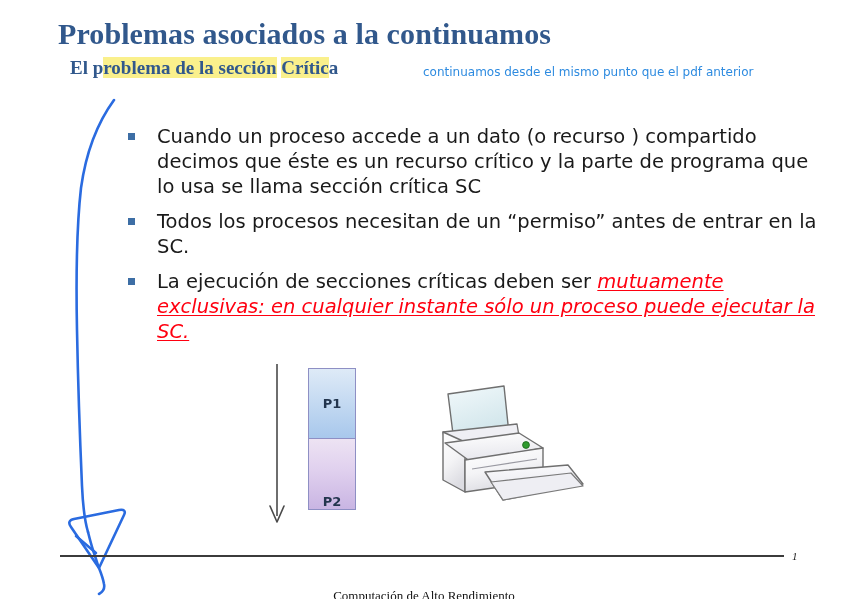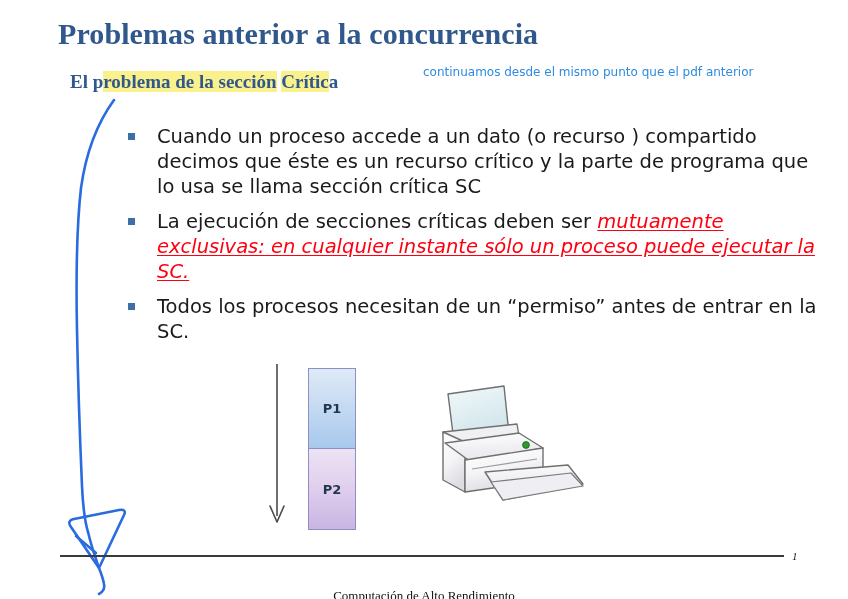--- a/index.html
+++ b/index.html
@@ -35,21 +35,21 @@
     line-height: 34px;
     color: #31588C;
     letter-spacing: 0.1px;
     white-space: nowrap;
   }
 
   
   .subtitle {
     position: absolute;
     left: 70px;
-    top: 70px;
+    top: 56px;
     font-family: "Liberation Serif", "DejaVu Serif", serif;
     font-weight: bold;
     font-size: 19px;
     line-height: 23px;
     color: #31588C;
     white-space: nowrap;
   }
   .subtitle .hl {
     background: #FAF08C;
   }
@@ -108,38 +108,39 @@
   }
   .down-arrow {
     position: absolute;
     left: 0; top: 0;
   }
   .proc-stack {
     position: absolute;
     left: 53px;
     top: 8px;
     width: 48px;
-    height: 162px;
+    height: 142px;
     border: 1px solid #8E8FC4;
     box-sizing: border-box;
   }
   .proc-cell {
     position: relative;
     height: 50%;
     box-sizing: border-box;
     display: flex;
     align-items: center;
     justify-content: center;
   }
   .proc-cell.p1 {
     background: linear-gradient(to bottom, #DEEAF7 0%, #C6DBF2 45%, #A8C8EC 100%);
     border-bottom: 1px solid #8E8FC4;
   }
   .proc-cell.p2 {
     background: linear-gradient(to bottom, #EDE3F3 0%, #E0D0EE 45%, #C9B5E3 100%);
+    align-items: flex-end;
   }
   .proc-label {
     font-family: "DejaVu Sans", sans-serif;
     font-size: 13px;
     font-weight: bold;
     color: #23354E;
   }
 
   
   .printer {
@@ -183,41 +184,41 @@
     font-style: italic;
     font-size: 11px;
     color: #222222;
   }
 </style>
 </head>
 <body>
 
 <div class="slide">
 
-  <div class="slide-title">Problemas anterior a la concurrencia</div>
+  <div class="slide-title">Problemas asociados a la continuamos</div>
 
   <div class="subtitle"><span>El p</span><span class="hl">roblema de la sección</span><span> </span><span class="hl">Crític</span><span>a</span></div>
 
   <div class="note">continuamos desde el mismo punto que el pdf anterior</div>
 
   <div class="bullets">
 
     <div class="bullet-row">
       <span class="bullet-marker"></span>
       <span class="bullet-text">Cuando un proceso accede a un dato (o recurso ) compartido decimos que éste es un recurso crítico y la parte de programa que lo usa se llama sección crítica SC</span>
     </div>
 
     <div class="bullet-row">
       <span class="bullet-marker"></span>
-      <span class="bullet-text"><span>La ejecución de secciones críticas deben ser </span><span class="red-em">mutuamente exclusivas: en cualquier instante sólo un proceso puede ejecutar la SC.</span></span>
+      <span class="bullet-text">Todos los procesos necesitan de un “permiso” antes de entrar en la SC.</span>
     </div>
 
     <div class="bullet-row">
       <span class="bullet-marker"></span>
-      <span class="bullet-text">Todos los procesos necesitan de un “permiso” antes de entrar en la SC.</span>
+      <span class="bullet-text"><span>La ejecución de secciones críticas deben ser </span><span class="red-em">mutuamente exclusivas: en cualquier instante sólo un proceso puede ejecutar la SC.</span></span>
     </div>
 
   </div>
 
   <div class="diagram">
 
     <svg class="down-arrow" width="40" height="175" viewBox="0 0 40 175">
       <line x1="22" y1="4" x2="22" y2="156" stroke="#4a4a4a" stroke-width="1.6"></line>
       <path d="M15 146 L22 162 L29 146" fill="none" stroke="#4a4a4a" stroke-width="1.6" stroke-linecap="round" stroke-linejoin="round"></path>
     </svg>

